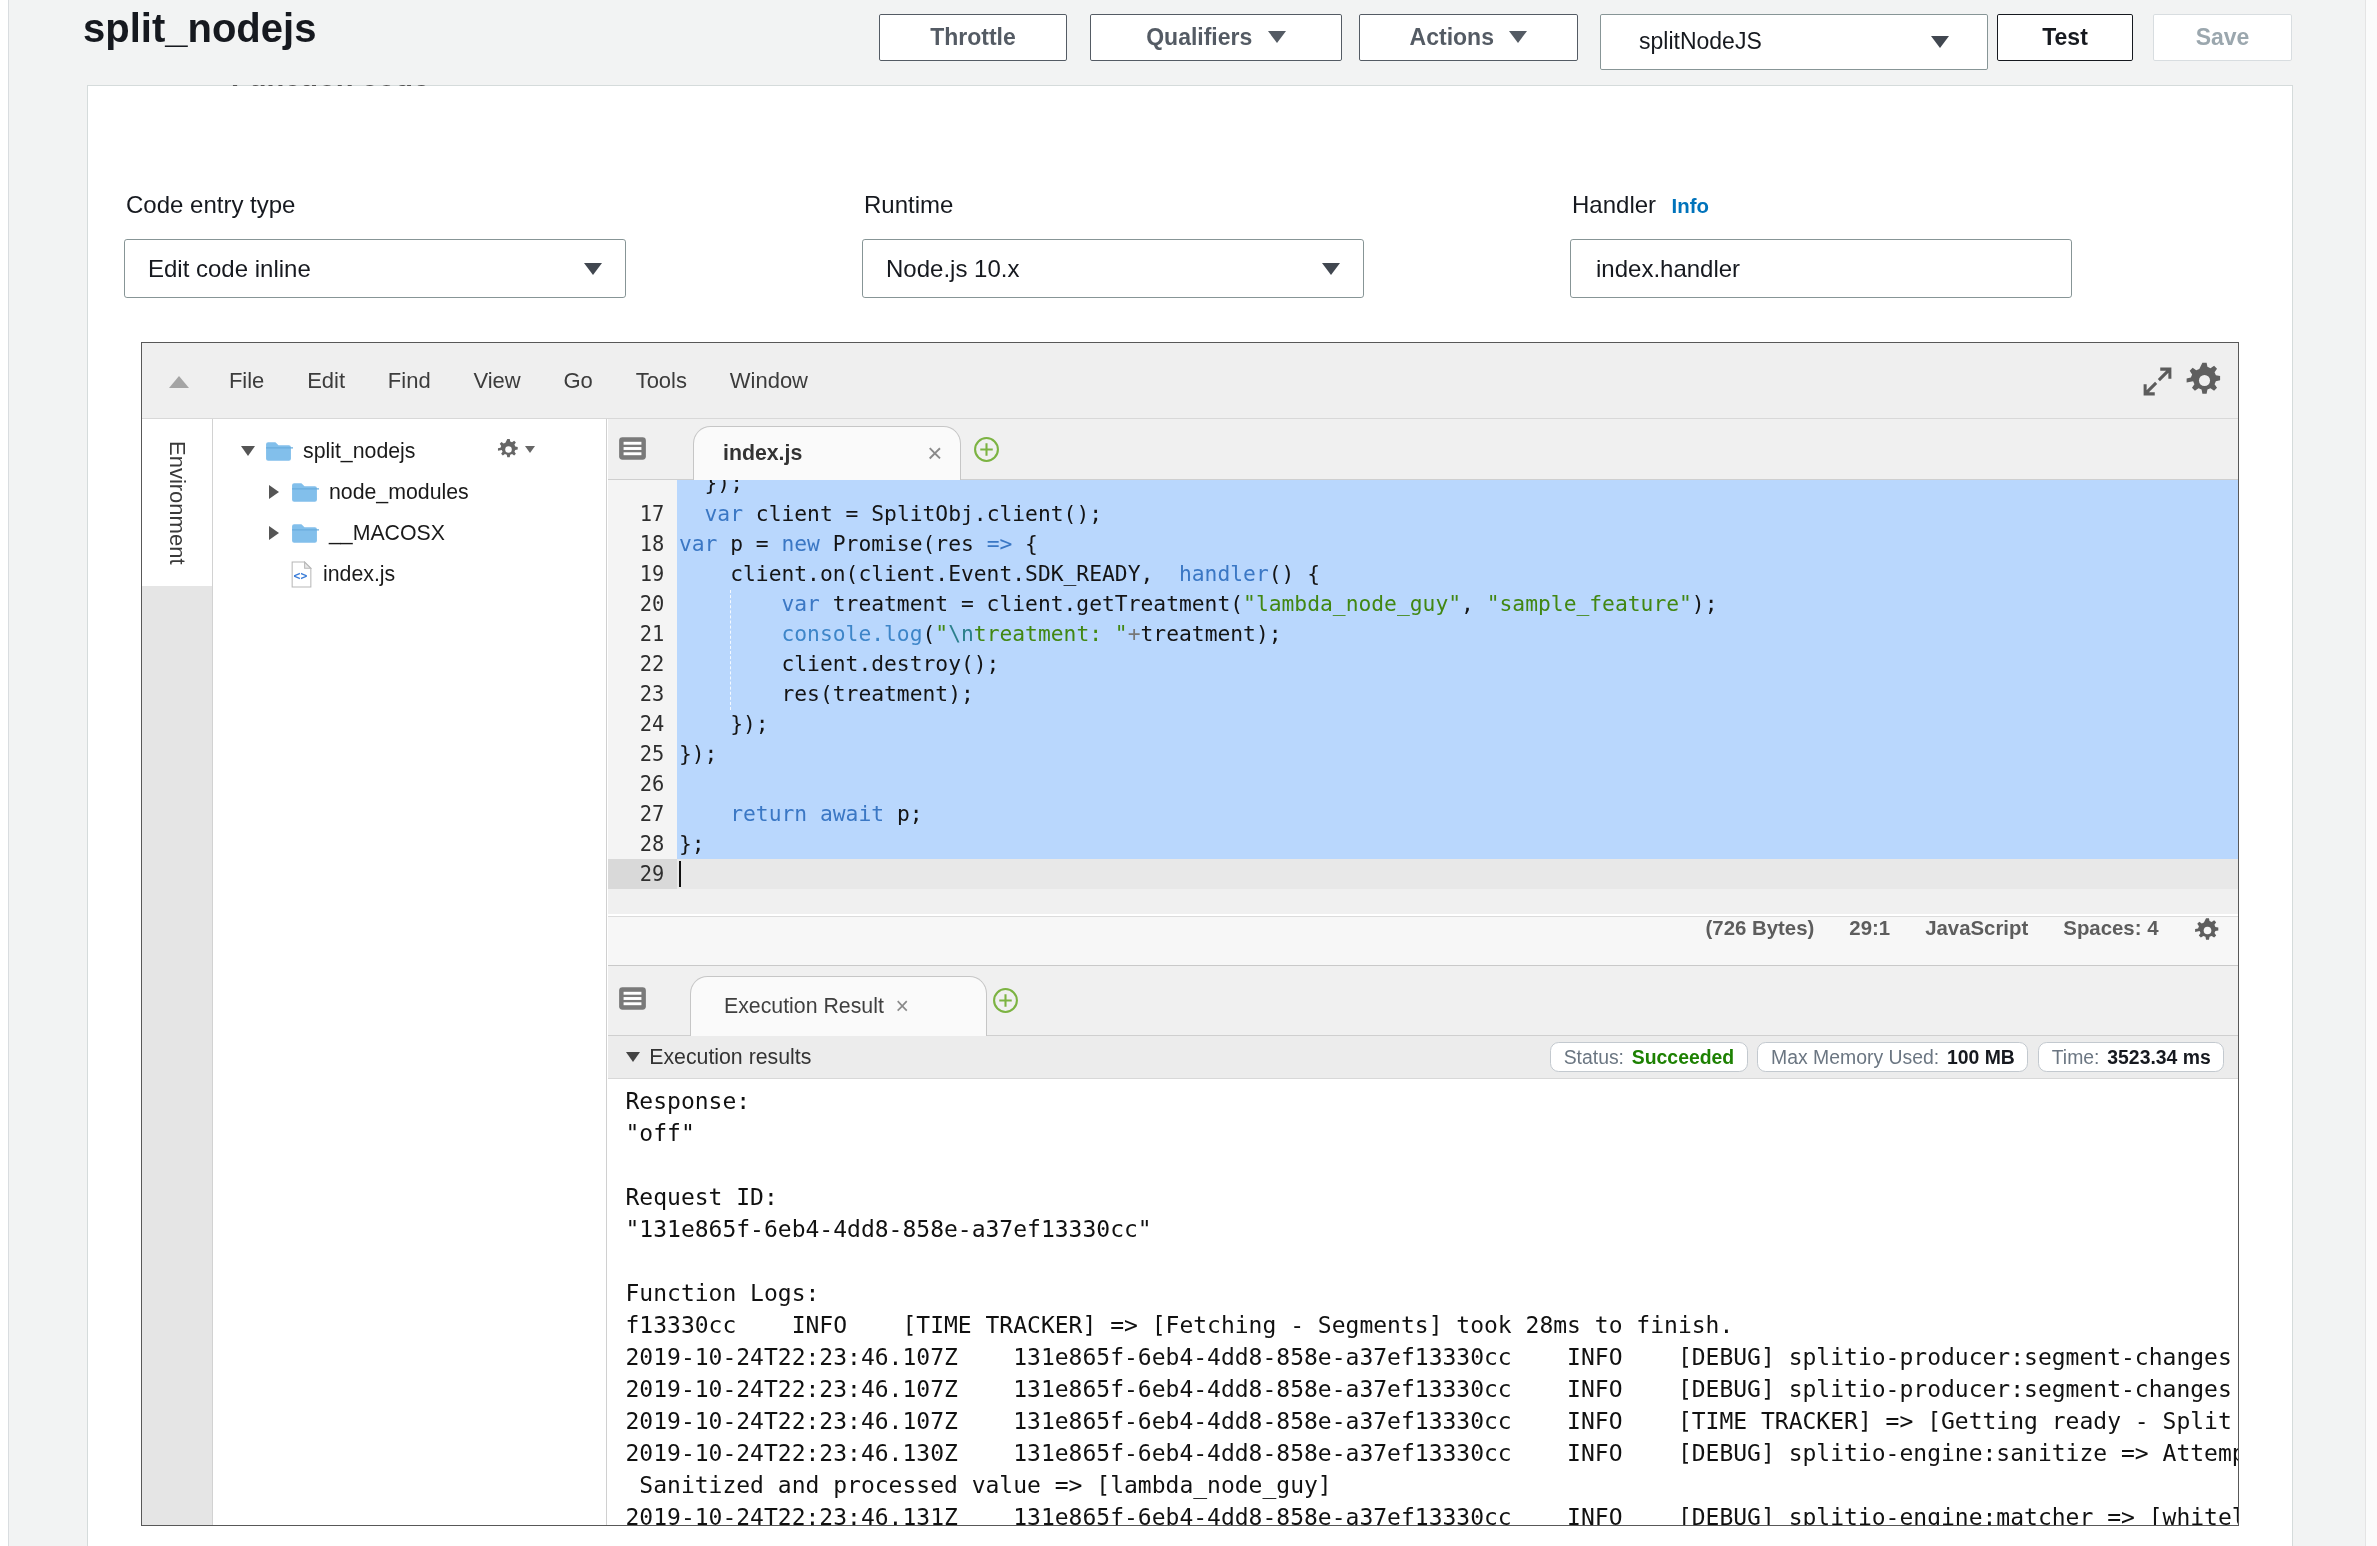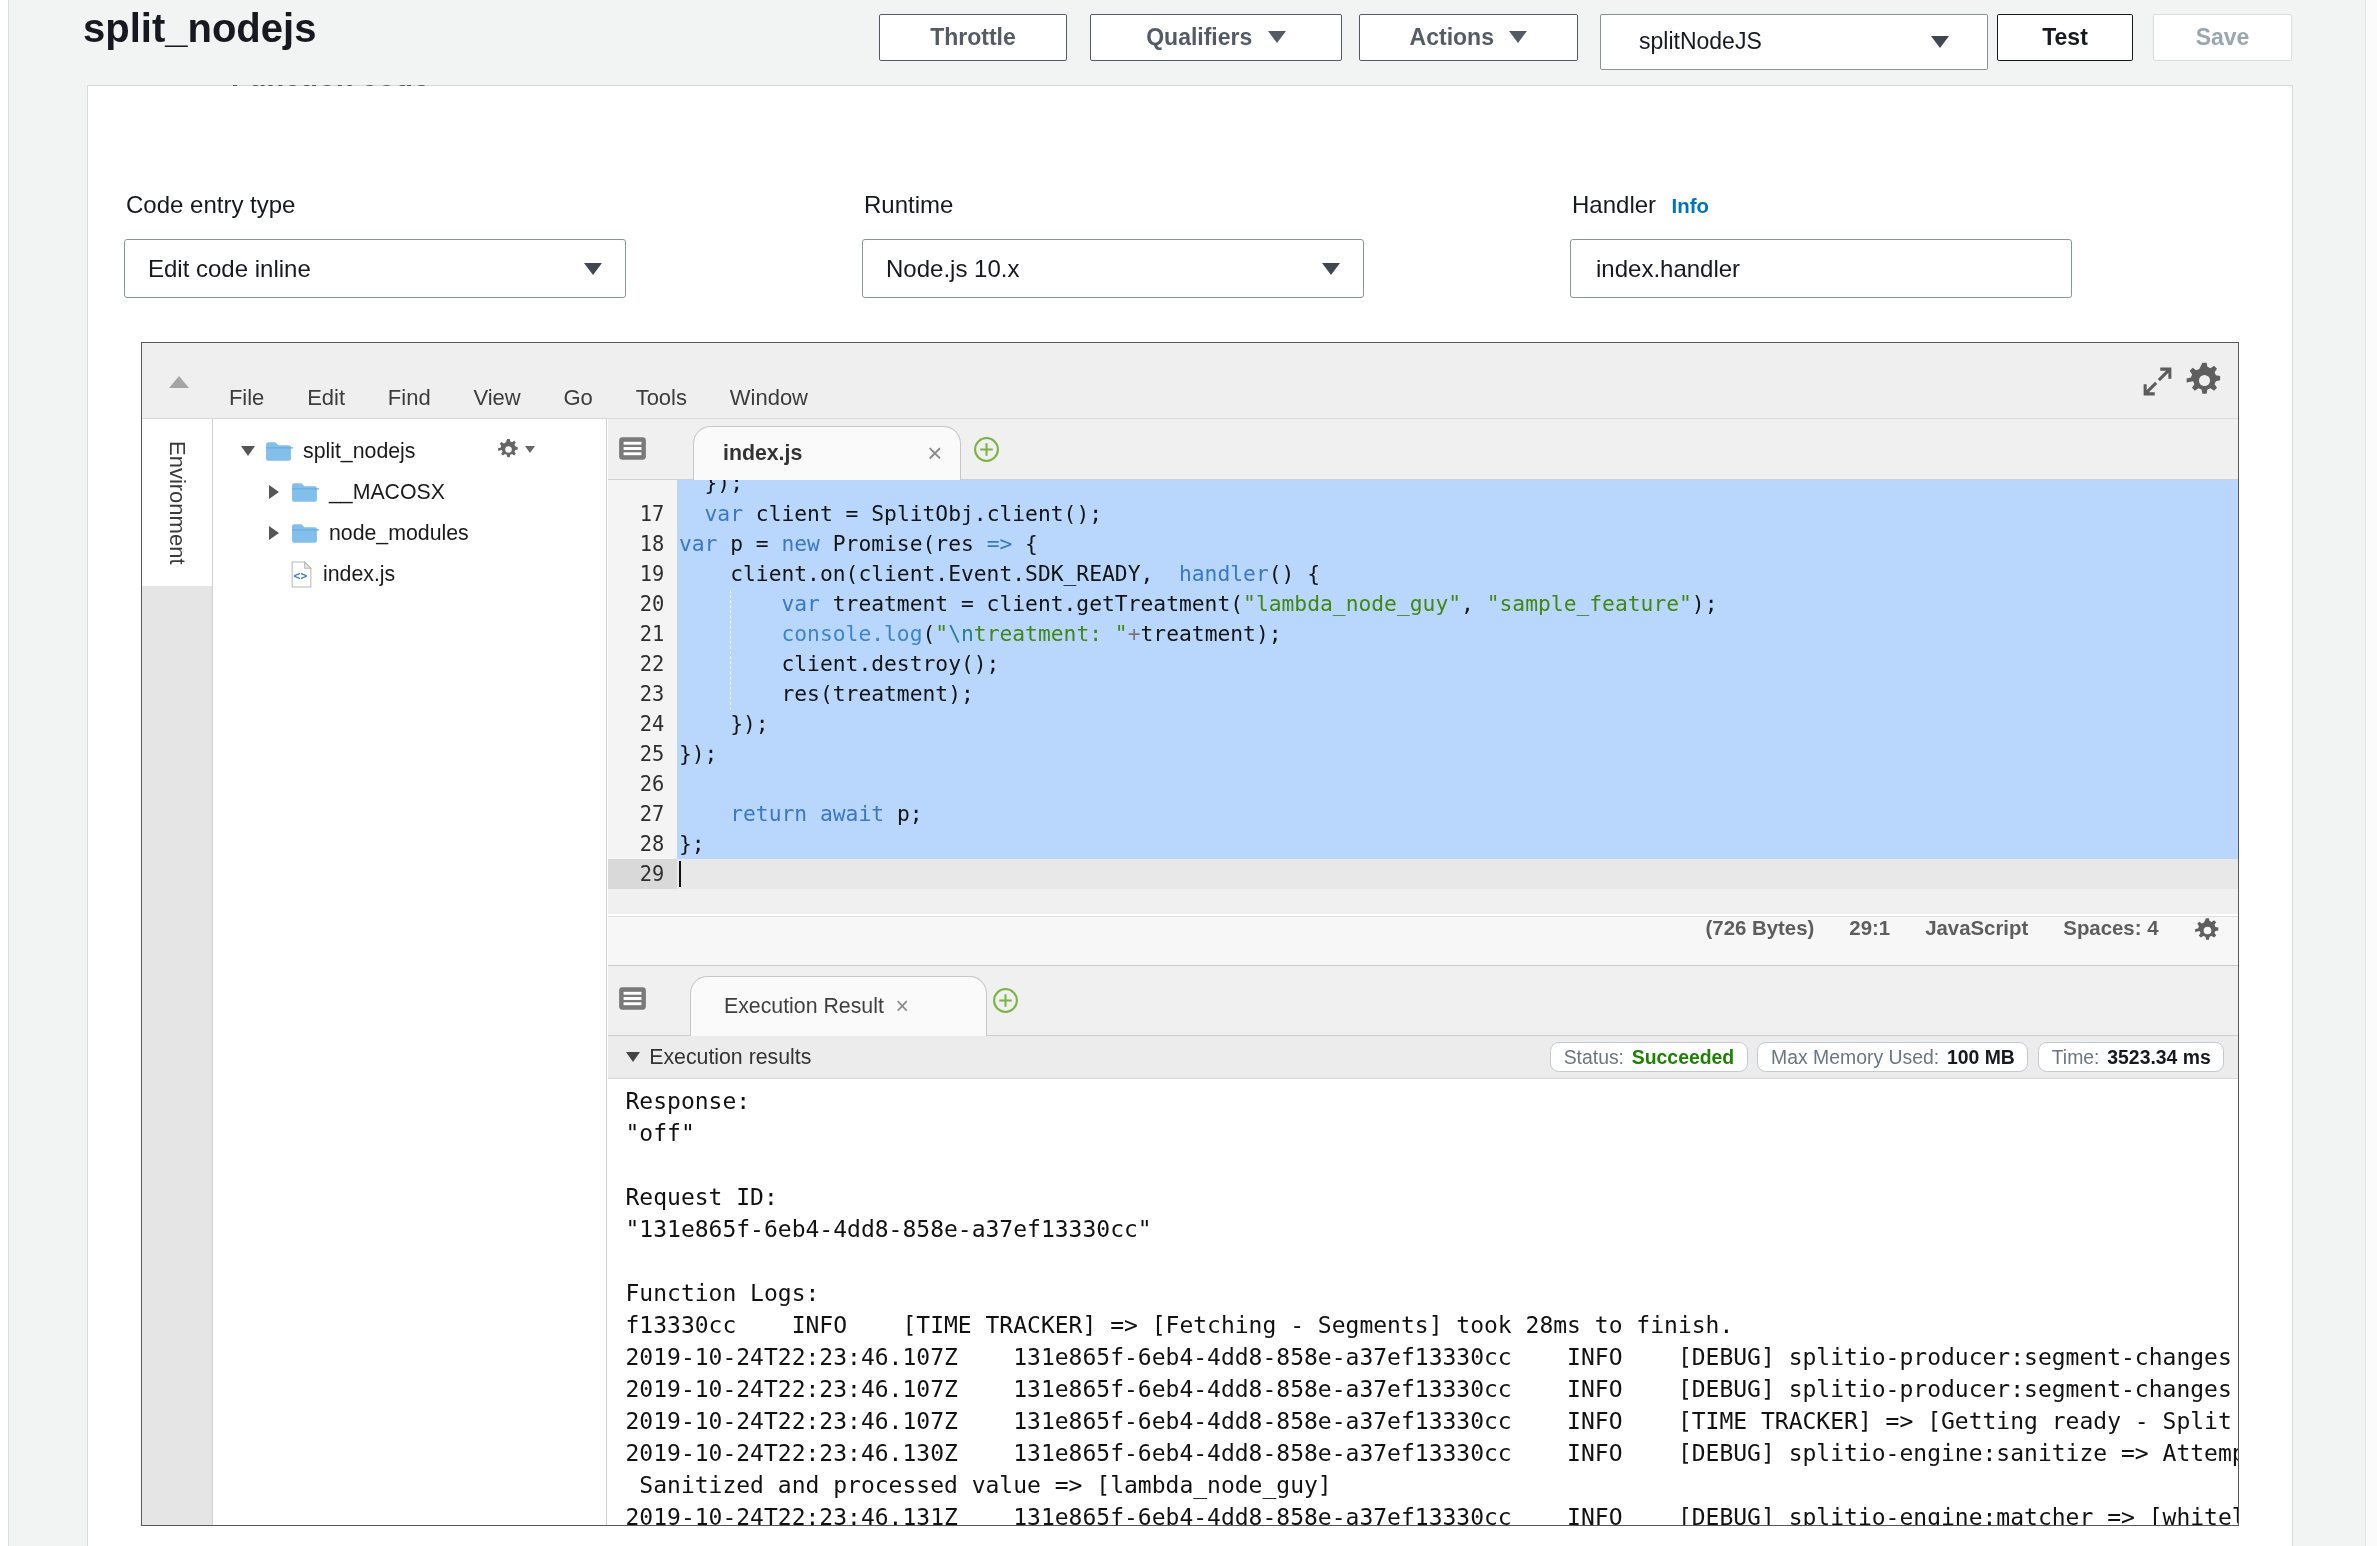--- a/index.html
+++ b/index.html
@@ -41,21 +41,21 @@
   .box1{left:124px;} .box2{left:862px;} .box3{left:1570px;}
   .f-box .caret-down{margin-left:auto;border-top-color:#414750;}
   .f-input{border:none;outline:none;width:100%;font-size:24px;color:#16191f;font-family:"Liberation Sans",sans-serif;background:transparent;}
 
   
   .editor{left:141px;top:342px;width:2098px;height:1184px;border:1.9px solid #585858;background:#fff;}
   .editor-inner{position:relative;width:100%;height:100%;}
 
   .menubar{position:absolute;left:0;top:0;right:0;height:76px;background:#efefef;border-bottom:1px solid #d8d8d8;}
   .collapse-tri{position:absolute;left:27px;top:33px;width:0;height:0;border-left:10.7px solid transparent;border-right:10.7px solid transparent;border-bottom:12.6px solid #a4a4a4;cursor:pointer;}
-  .menu-items{position:absolute;left:85px;top:17px;height:76px;display:flex;gap:39px;align-items:center;font-size:22px;color:#3c3c3c;}
+  .menu-items{position:absolute;left:85px;top:0;height:76px;display:flex;gap:39px;align-items:center;font-size:22px;color:#3c3c3c;}
   .menu-item{cursor:pointer;padding:0 1.9px;}
   .fullscreen-btn{position:absolute;right:64px;top:22px;width:33px;height:33px;cursor:pointer;}
   .menubar-gear{position:absolute;right:13.6px;top:18.4px;width:39px;height:39px;cursor:pointer;}
 
   .env-strip{position:absolute;left:0;top:76px;bottom:0;width:71px;background:#e5e5e5;border-right:1px solid #d2d2d2;}
   .env-tab{height:167px;background:#fff;display:flex;align-items:center;justify-content:center;cursor:pointer;}
   .env-label{writing-mode:vertical-rl;font-size:22px;color:#3a3a3a;}
 
   .tree-panel{position:absolute;left:72px;top:76px;bottom:0;width:393px;background:#fff;border-right:1px solid #d0d0d0;padding-top:11.6px;}
   .tree-row{position:relative;height:41px;display:flex;align-items:center;font-size:21.3px;color:#1a1a1a;cursor:pointer;}
@@ -220,33 +220,33 @@
           <div class="tree-row lvl1">
             <span class="expander">
               <span class="tri-closed"></span>
             </span>
             <span class="t-icon">
               <svg width="29" height="23" viewBox="0 0 28 22">
                 <path d="M2 4a2 2 0 0 1 2-2h7l3 3h10a2 2 0 0 1 2 2v11a2 2 0 0 1-2 2H4a2 2 0 0 1-2-2Z" fill="#82bfeb"></path>
                 <path d="M2 7.5h26" stroke="#69acdd" stroke-width="1.2"></path>
               </svg>
             </span>
-            <span>__MACOSX</span>
+            <span>node_modules</span>
           </div>
           <div class="tree-row lvl1">
             <span class="expander">
               <span class="tri-closed"></span>
             </span>
             <span class="t-icon">
               <svg width="29" height="23" viewBox="0 0 28 22">
                 <path d="M2 4a2 2 0 0 1 2-2h7l3 3h10a2 2 0 0 1 2 2v11a2 2 0 0 1-2 2H4a2 2 0 0 1-2-2Z" fill="#82bfeb"></path>
                 <path d="M2 7.5h26" stroke="#69acdd" stroke-width="1.2"></path>
               </svg>
             </span>
-            <span>node_modules</span>
+            <span>__MACOSX</span>
           </div>
           <div class="tree-row lvl1">
             <span class="expander"></span>
             <span class="t-icon">
               <svg width="23" height="27" viewBox="0 0 22 26" style="font-size:22px">
                 <path d="M2 1h12l6 6v18H2Z" fill="#fff" stroke="#b8b8b8"></path>
                 <path d="M14 1l6 6h-6Z" fill="#e8e8e8" stroke="#b8b8b8"></path>
                 <text x="3.4" y="18.5" font-size="11" font-weight="bold" fill="#3b7dd8" font-family="DejaVu Sans Mono, monospace">&lt;&gt;</text>
               </svg>
             </span>

